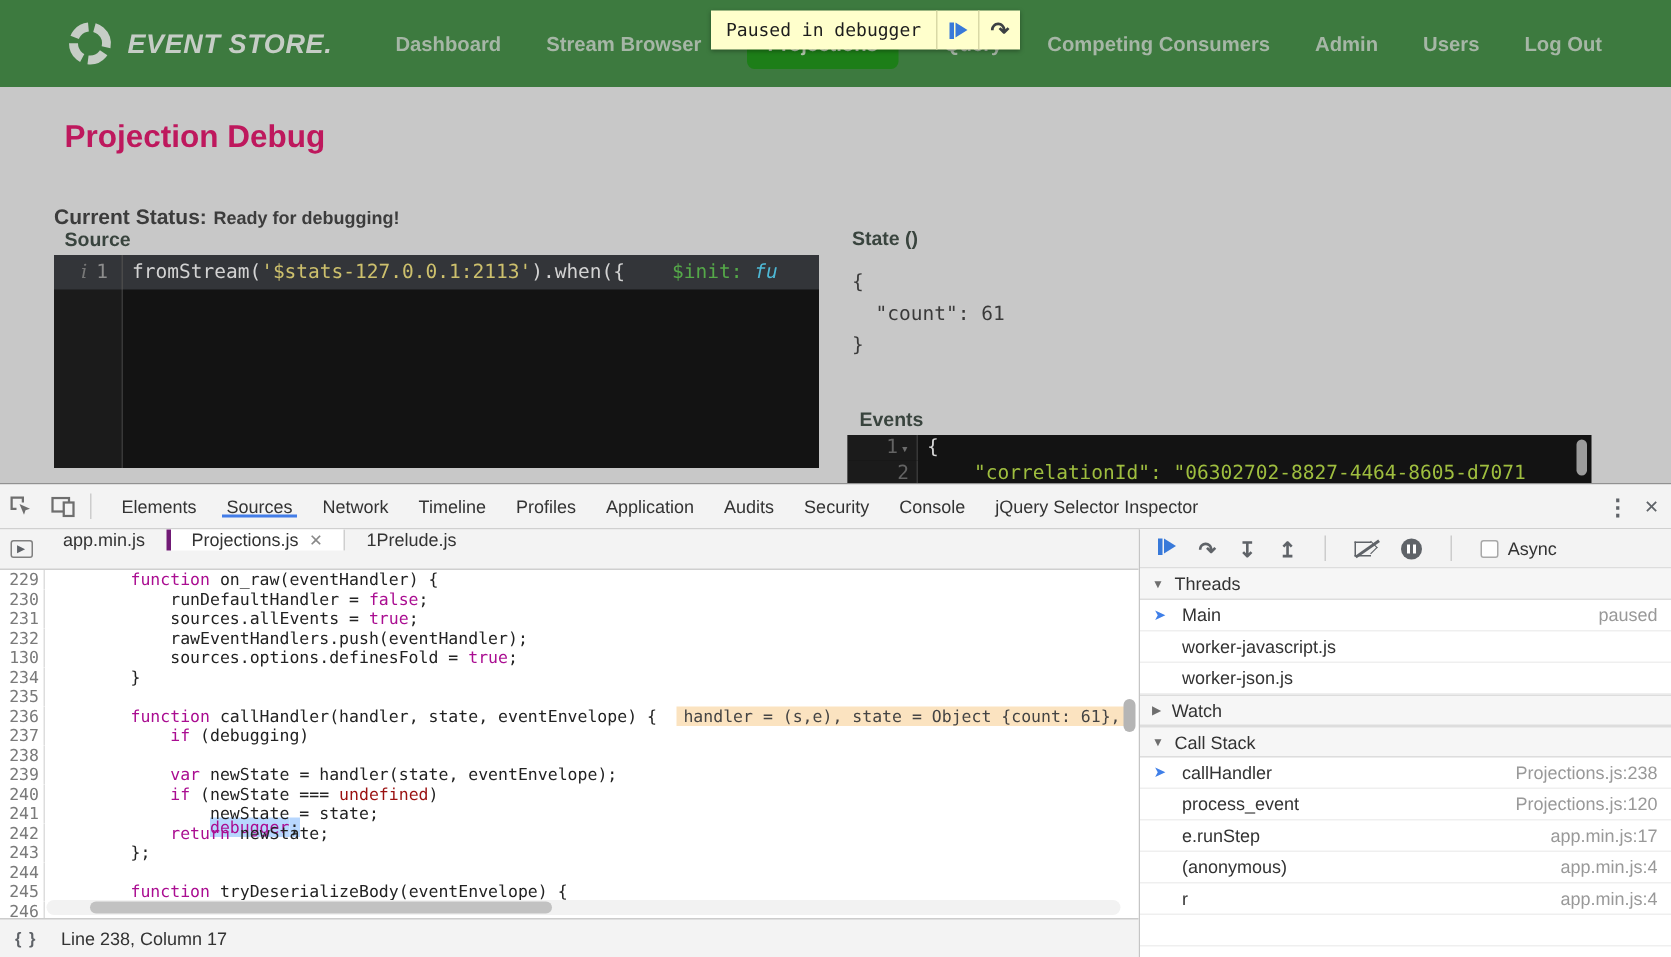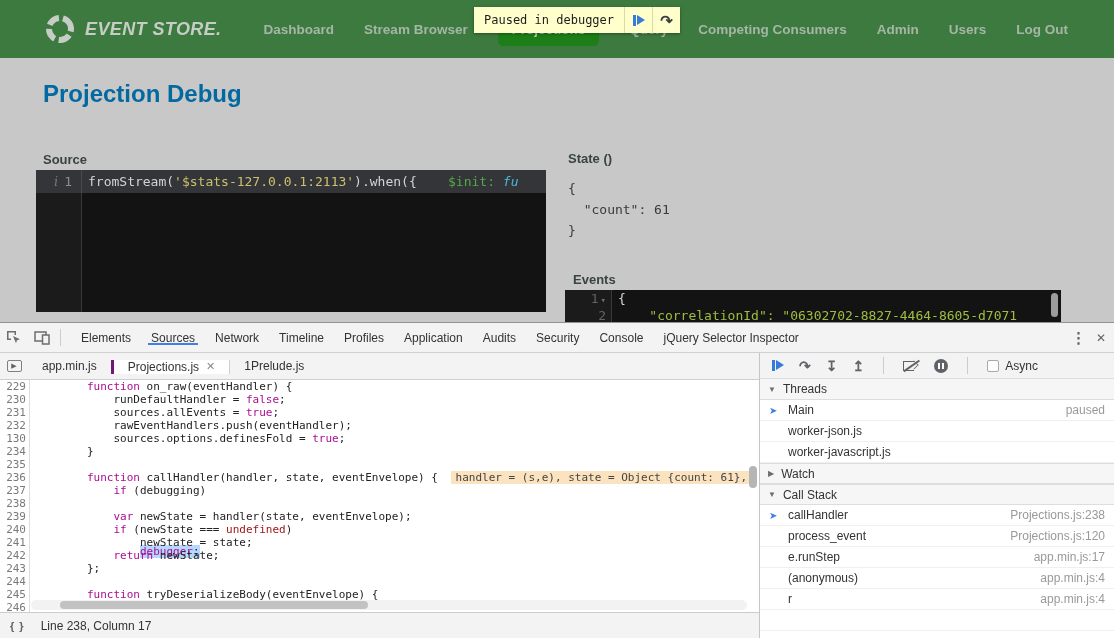--- a/index.html
+++ b/index.html
@@ -21,21 +21,21 @@
     display:flex; align-items:stretch; box-shadow:0 1px 3px rgba(0,0,0,.35); z-index:5; }
   .pb-text { font-family:"DejaVu Sans Mono", monospace; font-size:12px; color:#1d1d1d; padding:6px 10px 0 10px; }
   .pb-btn { width:28px; border-left:1px solid #d9d9a6; display:flex; align-items:center; justify-content:center; }
   .ic-resume { display:inline-flex; align-items:center; }
   .ic-resume .bar { width:3px; height:11px; background:#3879d9; margin-right:1px; }
   .ic-resume .tri { width:0; height:0; border-left:8px solid #3879d9; border-top:5px solid transparent; border-bottom:5px solid transparent; }
   .ic-stepover { color:#3c4043; font-size:15px; font-weight:bold; line-height:1; }
 
   
   .page { position:absolute; top:58px; left:0; right:0; height:264px; background:#c8c8c8; }
-  .page-title { position:absolute; left:43px; top:22px; margin:0; font-size:24px; color:#0369a1; font-weight:bold; }
+  .page-title { position:absolute; left:43px; top:22px; margin:0; font-size:21px; color:#be185d; font-weight:bold; }
   .actions { position:absolute; right:45px; top:20px; display:flex; gap:7px; }
   .btn { border:1px solid #41793f; color:#41793f; background:transparent; border-radius:4px;
     font-size:13px; padding:9px 13px; font-family:inherit; cursor:pointer; }
   .btn.disabled { border-color:#aeb8ae; color:#a9b3a9; background:rgba(255,255,255,.18); }
   .status-line { position:absolute; left:36px; top:78px; color:#3c3c3c; }
   .status-label { font-size:14px; font-weight:bold; }
   .status-value { font-size:12px; font-weight:bold; }
   .panel-label { position:absolute; font-size:13px; font-weight:bold; color:#39443e; }
 
   .source-editor { position:absolute; left:36px; top:112px; width:510px; height:142px; background:#131313;
@@ -155,20 +155,24 @@
     </span>
     <span class="pb-btn">
       <span class="ic-stepover">↷</span>
     </span>
   </div>
 </div>
 
 <div class="page">
   <h1 class="page-title">Projection Debug</h1>
 
+  <div class="status-line">
+    <span class="status-label">Current Status:</span>
+    <span class="status-value">Ready for debugging!</span>
+  </div>
 
   <div class="panel-label" style="left:43px; top:94px;">Source</div>
   <div class="source-editor">
     <div class="se-gutter-col"></div>
     <div class="se-line1">
       <span class="se-gut"><i>i</i><span>1</span></span>
       <span class="se-code" id="source-code"><span class="s-p">fromStream(</span><span class="s-str">'$stats-127.0.0.1:2113'</span><span class="s-p">).when({    </span><span class="s-grn">$init:</span><span class="s-p"> </span><span class="s-cy">fu</span></span>
     </div>
   </div>
 
@@ -225,21 +229,21 @@
       <span class="kebab">⋮</span>
       <span class="dt-close">✕</span>
     </div>
   </div>
 
   <div class="dt-left">
     <div class="file-tabs">
       <span class="ft-nav">
         <span class="box">▶</span>
       </span>
-      <span id="file-tabs" style="display:flex; align-items:center;">
+      <span id="file-tabs" style="display:flex; align-items:flex-start;">
           <div class="file-tab">
             <span>app.min.js</span>
           </div>
           <div class="file-tab active">
             <span>Projections.js</span>
             <span class="ft-close">✕</span>
           </div>
           <div class="file-tab">
             <span>1Prelude.js</span>
           </div>
@@ -365,25 +369,25 @@
       <span>Threads</span>
     </div>
     <div id="threads-rows">
         <div class="dbg-row">
           <span class="arrowslot">➤</span>
           <span>Main</span>
           <span class="thstatus">paused</span>
         </div>
         <div class="dbg-row">
           <span class="arrowslot"></span>
+          <span>worker-javascript.js</span>
+        </div>
+        <div class="dbg-row">
+          <span class="arrowslot"></span>
           <span>worker-json.js</span>
-        </div>
-        <div class="dbg-row">
-          <span class="arrowslot"></span>
-          <span>worker-javascript.js</span>
         </div>
       </div>
 
     <div class="section-header bt">
       <span class="tri">▶</span>
       <span>Watch</span>
     </div>
 
     <div class="section-header bt">
       <span class="tri">▼</span>

